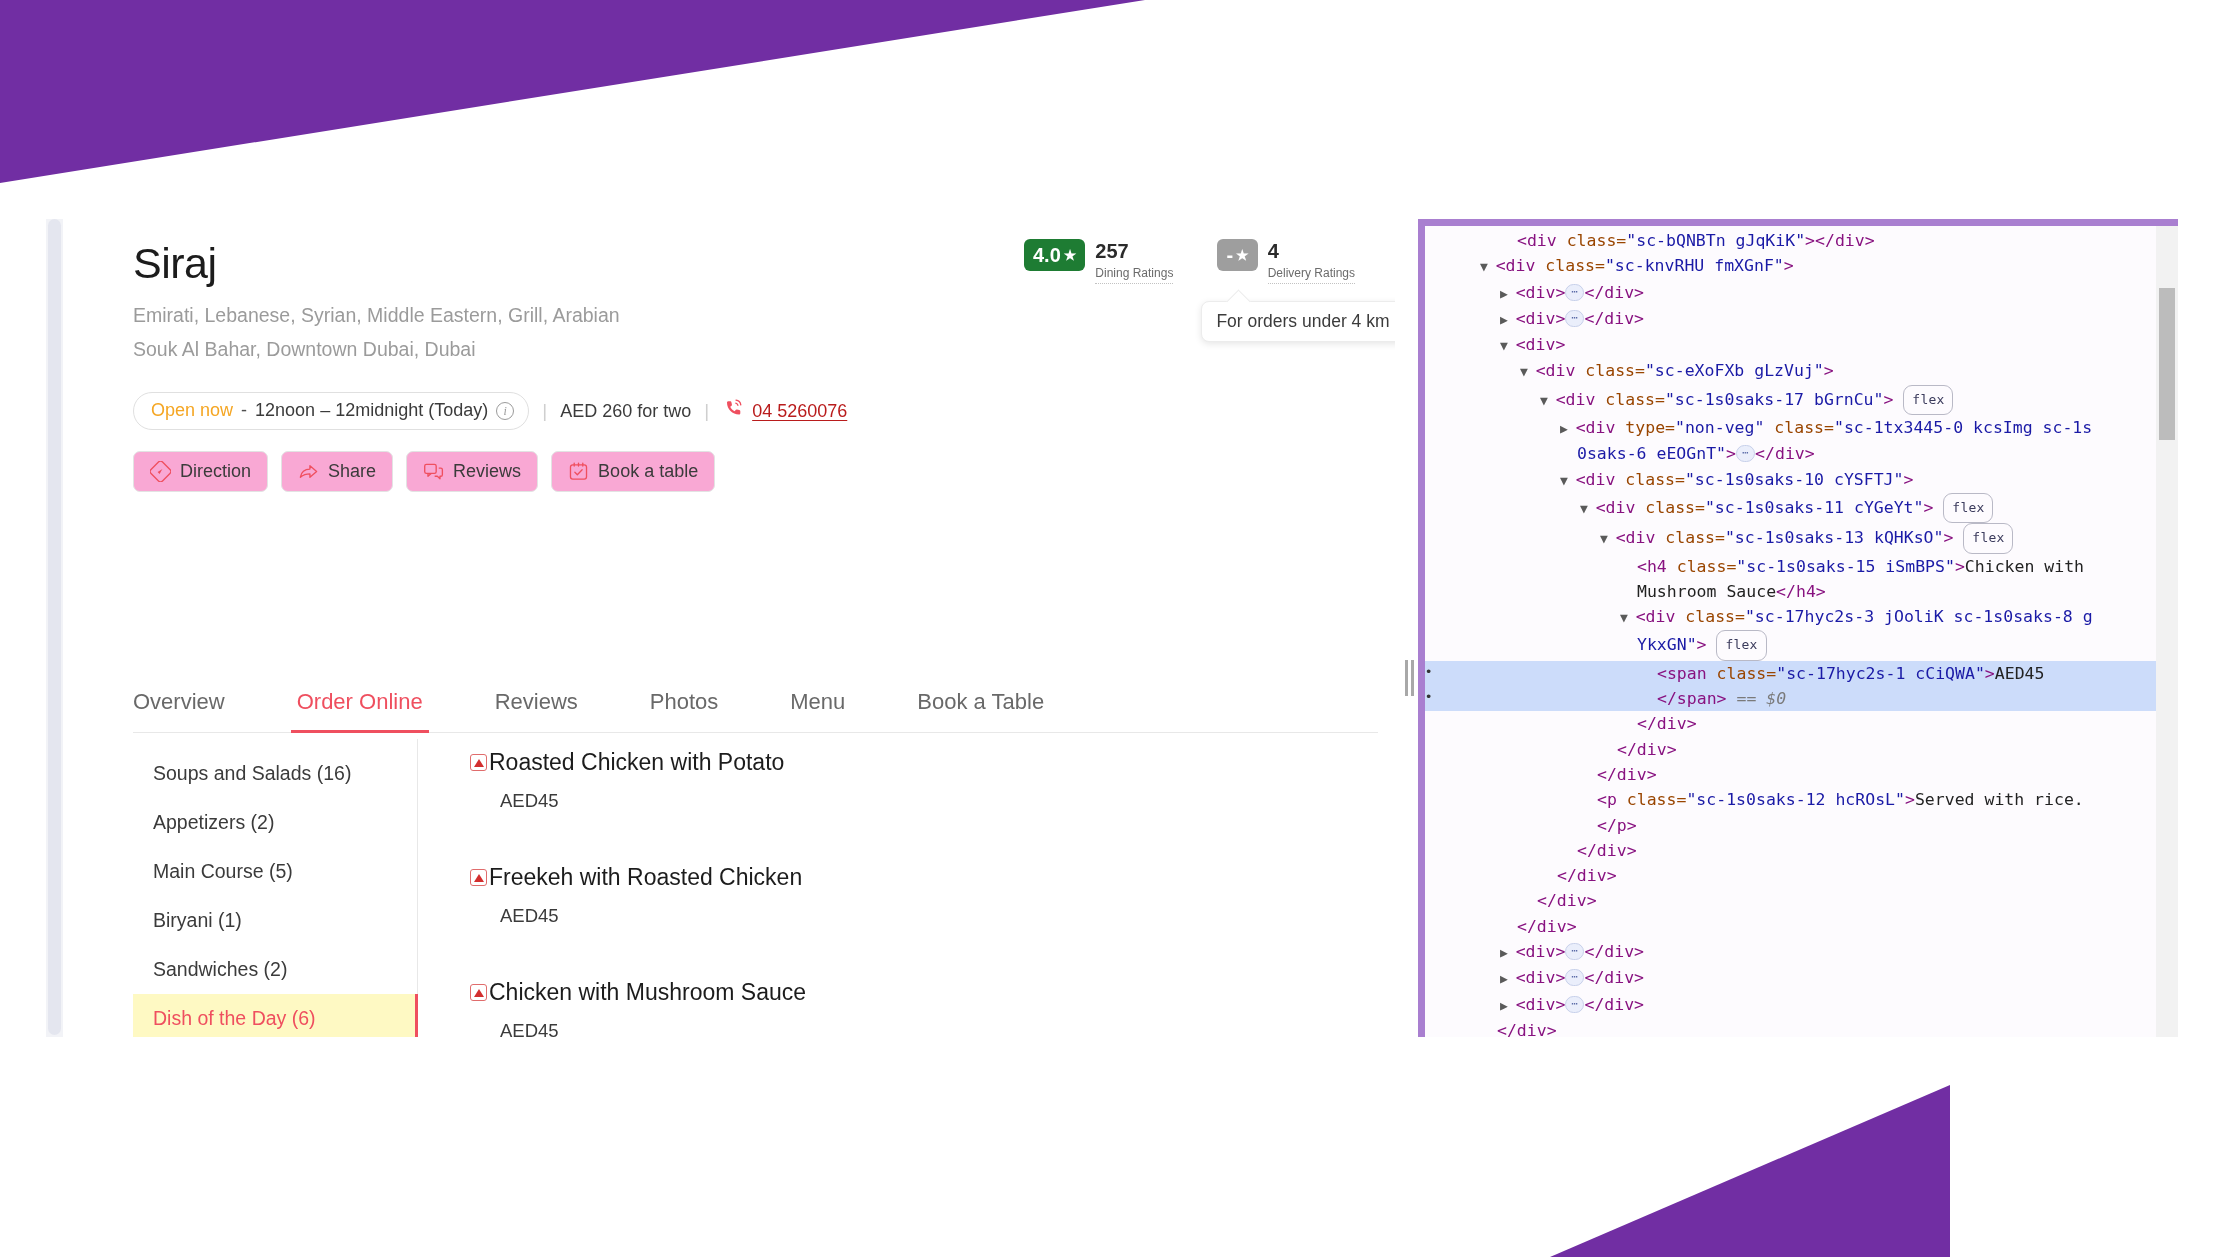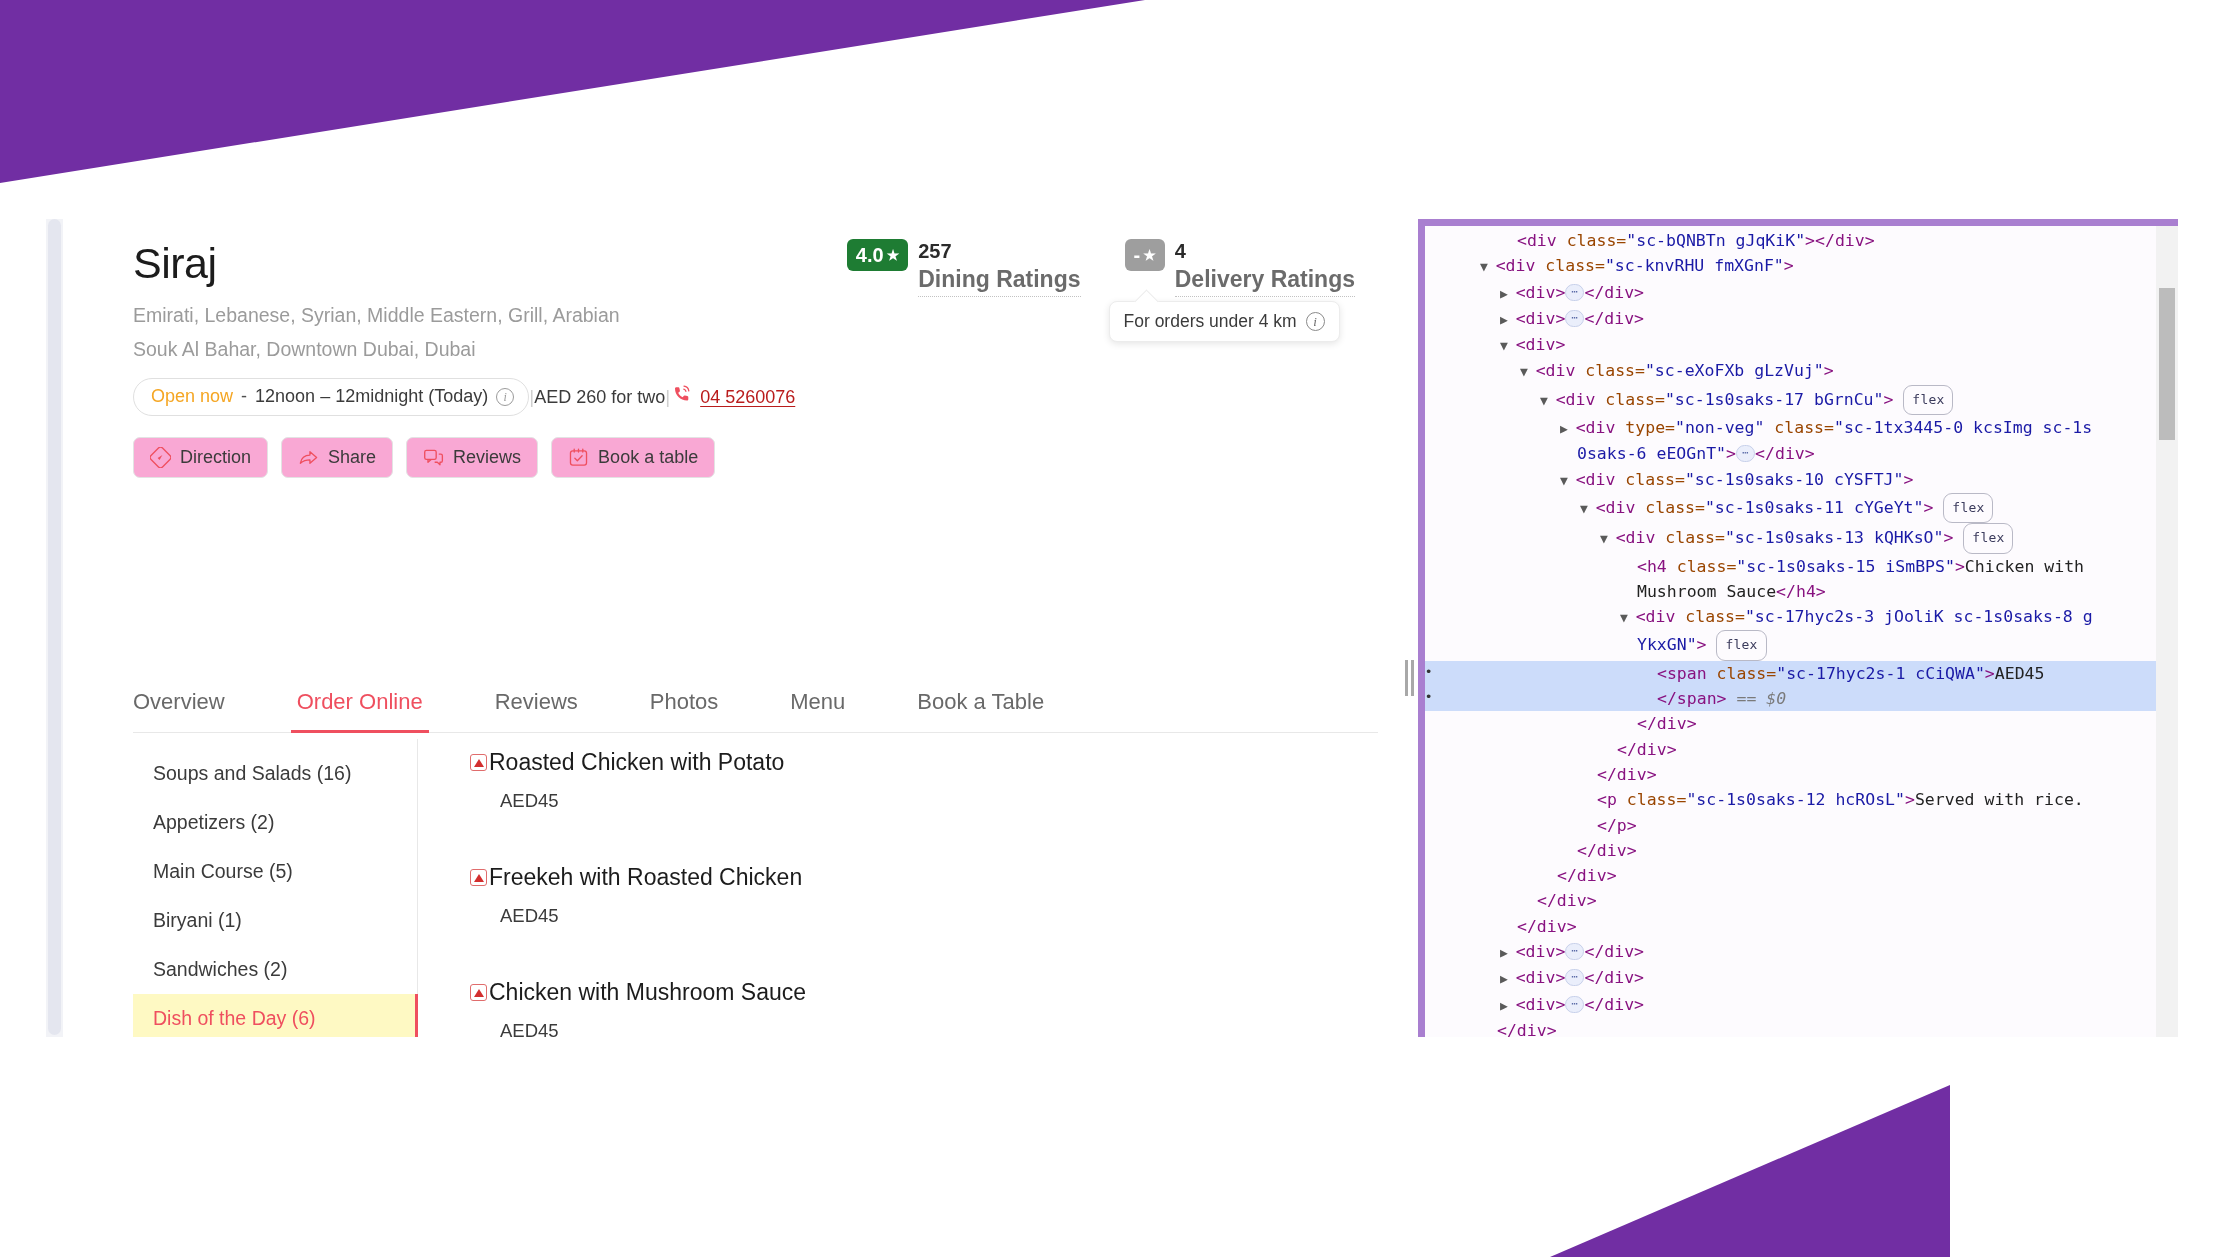--- a/index.html
+++ b/index.html
@@ -53,21 +53,21 @@
     letter-spacing: -0.5px; line-height: 1.05;
   }
   .rest-cuisines {
     margin-top: 18px; font-size: 19.5px; color: #9b9b9b; font-weight: 400;
   }
   .rest-locality {
     margin-top: 11px; font-size: 19.5px; color: #9b9b9b; font-weight: 400;
   }
 
   .meta-row {
-    margin-top: 17px; display: flex; align-items: center; 
+    margin-top: 31px; display: flex; align-items: center; gap: 13px;
     font-size: 18px; color: #4f4f4f;
   }
   .timing-pill {
     display: inline-flex; align-items: center; gap: 8px;
     border: 1px solid #e0e0e0; border-radius: 999px;
     padding: 7px 14px 8px 17px; background: #fff;
   }
   .open-now { color: #f5a623; font-size: 18px; }
   .dash { color: #4f4f4f; }
   .timing-text { color: #3b3b3b; font-size: 18px; }
@@ -104,22 +104,22 @@
     display: inline-flex; align-items: center; justify-content: center; gap: 3px;
     border-radius: 6px; padding: 6px 9px; color: #fff;
     font-size: 20px; font-weight: 700; line-height: 1;
   }
   .chip-dining { background: #1e7c33; }
   .chip-delivery { background: #9e9e9e; }
   .rating-chip .star { font-size: 14px; }
   .rating-meta { padding-top: 1px; }
   .rating-count { font-size: 20px; font-weight: 700; color: #2b2b2b; line-height: 1.1; }
   .rating-label {
-    font-size: 23px; color: #6b6b6b; margin-top: 4px;
-    border-bottom: 1.5px dotted #c2c2c2; display: inline-block; padding-bottom: 3px; font-weight: bold;
+    font-size: 12px; color: #6b6b6b; margin-top: 4px;
+    border-bottom: 1.5px dotted #c2c2c2; display: inline-block; padding-bottom: 3px;
   }
   .tooltip {
     position: absolute; left: -16px; top: 62px;
     background: #fff; border: 1px solid #ececec; border-radius: 8px;
     box-shadow: 0 2px 7px rgba(0,0,0,.10);
     padding: 9px 14px; display: flex; align-items: center; gap: 9px;
     font-size: 17.5px; color: #3b3b3b; white-space: nowrap;
   }
   .tooltip::before {
     content: ""; position: absolute; top: -9px; left: 28px;

